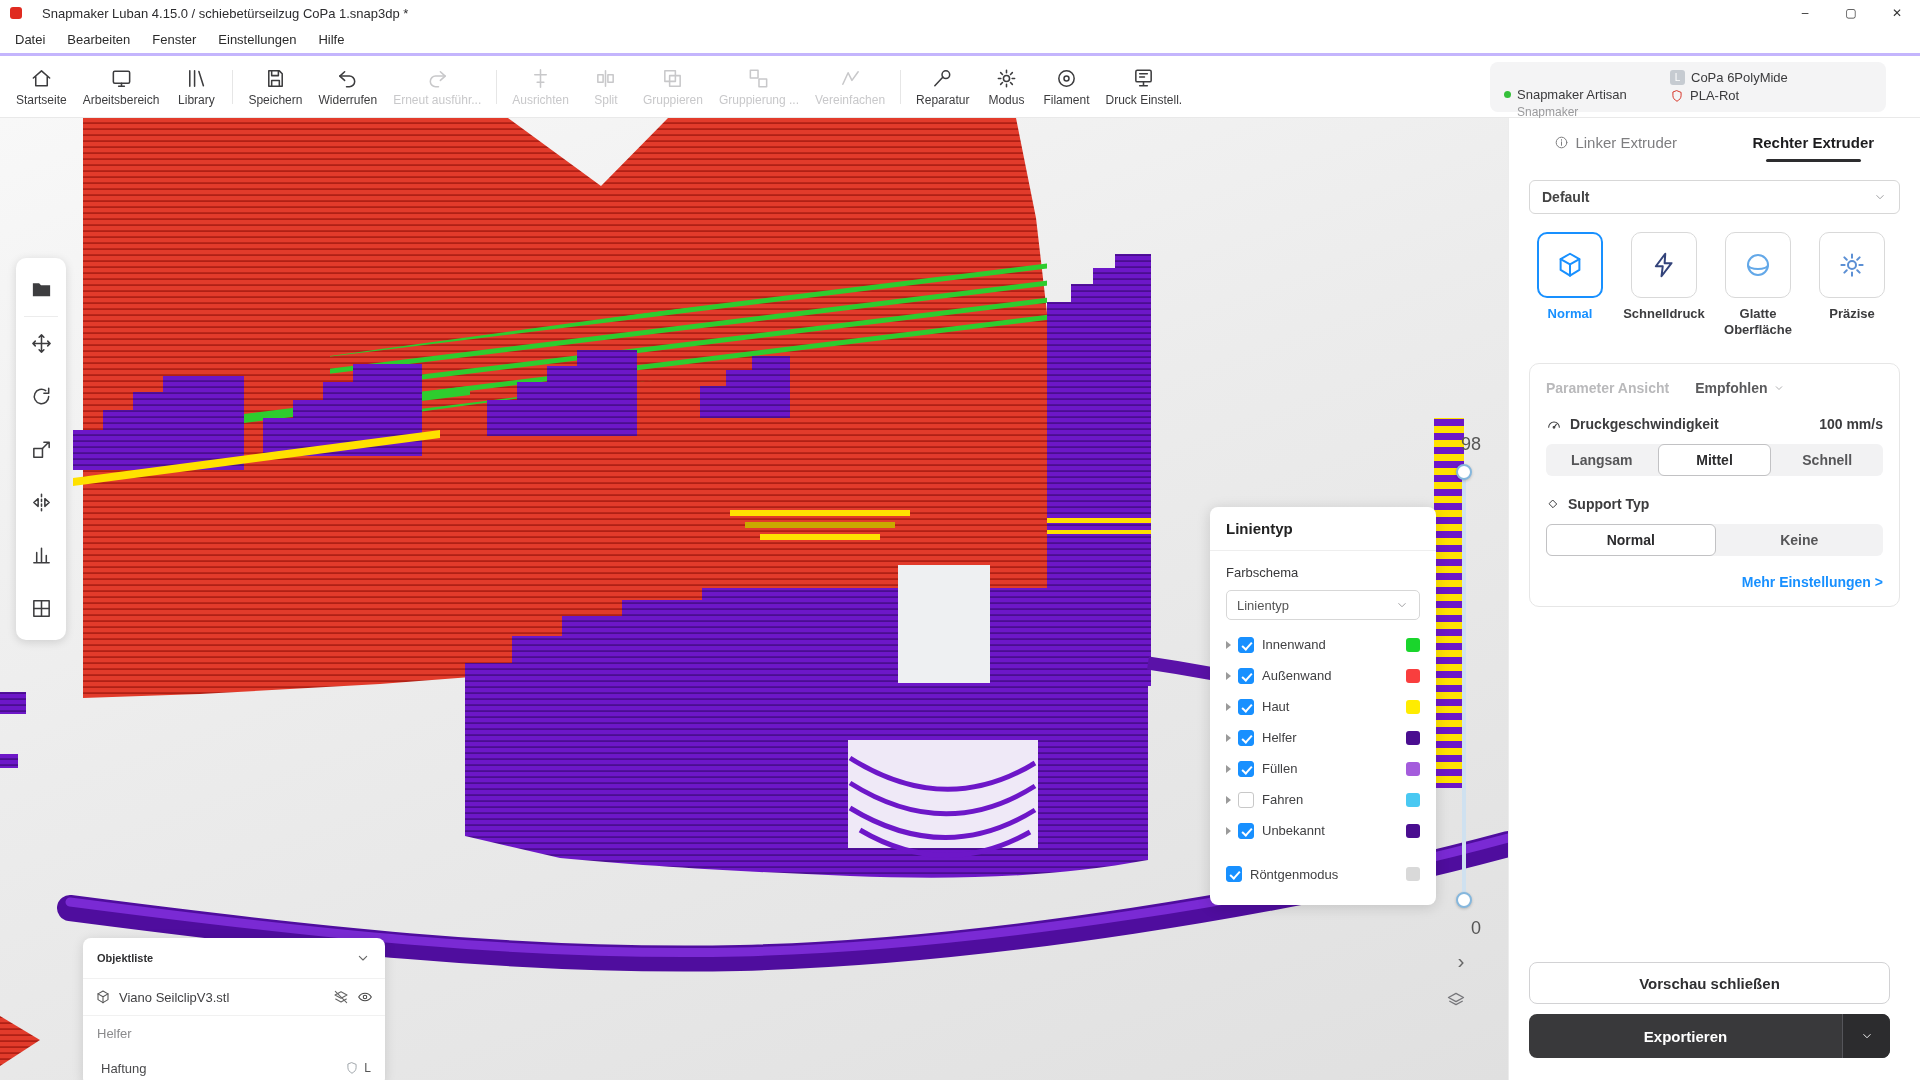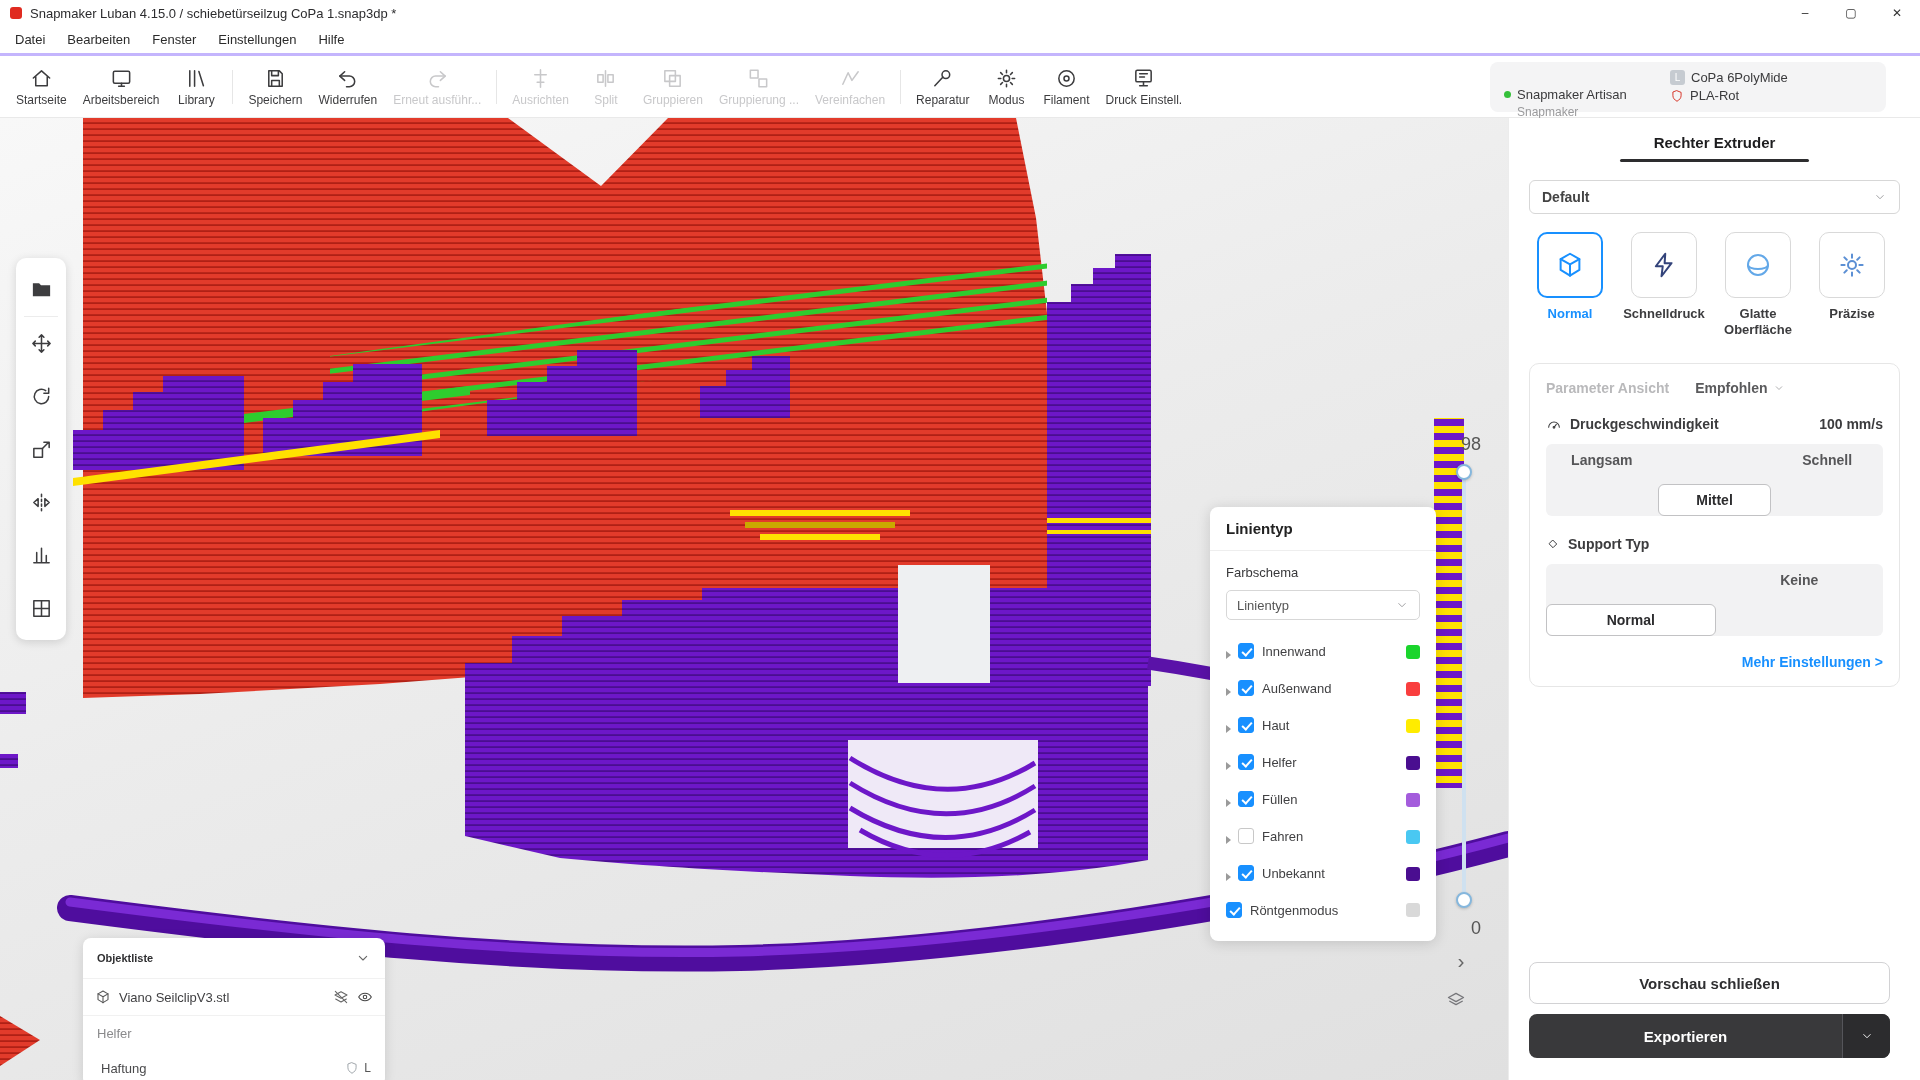--- a/index.html
+++ b/index.html
@@ -5,21 +5,21 @@
   * { margin:0; padding:0; box-sizing:border-box; }
   html,body { width:1920px; height:1080px; overflow:hidden; font-family:"Liberation Sans",sans-serif; background:#fff; color:#2c2c2e; }
   body { position:relative; }
 
   svg.icn { stroke:currentColor; fill:none; stroke-width:1.6; stroke-linecap:round; stroke-linejoin:round; width:23px; height:23px; flex:none; }
   svg.s12 { width:12px; height:12px; } svg.s14 { width:14px; height:14px; } svg.s15 { width:15px; height:15px; }
   svg.s16 { width:16px; height:16px; } svg.s20 { width:20px; height:20px; }
   svg.s28 { width:30px; height:30px; }
 
   
-  .titlebar { display:flex; align-items:center; height:26px; background:#fff; padding-left:10px; gap:8px; font-size:13px; }
+  .titlebar { display:flex; align-items:center; height:26px; background:#fff; padding-left:10px; gap:20px; font-size:13px; }
   .app-dot { width:12px; height:12px; border-radius:3px; background:#e02b20; flex:none; }
   .win-controls { margin-left:auto; display:flex; height:26px; }
   .win-btn { width:46px; display:flex; align-items:center; justify-content:center; font-size:12px; color:#333; }
 
   
   .menubar { display:flex; align-items:center; height:30px; padding:0 4px; border-bottom:3px solid #c4b5fd; background:#fff; }
   .menu-item { padding:0 11px; font-size:13px; color:#2b2b2b; }
 
   
   .toolbar { display:flex; align-items:center; height:62px; padding:0 8px; background:#fff; border-bottom:1px solid #e9e9e9; }
@@ -61,21 +61,21 @@
 
   .float-chev { position:absolute; left:1448px; top:830px; width:26px; height:26px; display:flex; align-items:center; justify-content:center; font-size:21px; color:#666; }
   .float-layers { position:absolute; left:1446px; top:872px; color:#76767a; }
 
   
   .lt-panel { position:absolute; left:1210px; top:389px; width:226px; background:#fff; border-radius:8px; box-shadow:0 2px 14px rgba(0,0,0,.15); }
   .lt-head { height:44px; display:flex; align-items:center; padding:0 16px; font-size:15px; font-weight:bold; color:#222; border-bottom:1px solid #eee; }
   .lt-body { padding:12px 16px 16px; }
   .lt-label { font-size:13px; color:#38383a; margin:2px 0 10px; }
   .lt-select { height:30px; border:1px solid #d7d7d7; border-radius:5px; display:flex; align-items:center; justify-content:space-between; padding:0 10px; font-size:13px; color:#555; }
-  .lt-row { height:29px; display:flex; align-items:flex-end; margin-top:8px; }
+  .lt-row { height:29px; display:flex; align-items:center; margin-top:2px; }
   .row-arrow { width:0; height:0; border-left:5px solid #9a9a9a; border-top:4px solid transparent; border-bottom:4px solid transparent; flex:none; }
   .lt-row .cb { margin-left:7px; }
   .lt-row .txt { margin-left:8px; font-size:13px; color:#414143; flex:1; }
   .swatch { width:14px; height:14px; border-radius:3px; flex:none; }
   .lt-xray { height:30px; display:flex; align-items:center; margin-top:14px; }
   .lt-xray .txt { margin-left:8px; font-size:13px; color:#414143; flex:1; }
 
   .cb { width:16px; height:16px; border-radius:3px; border:1px solid #c8c8c8; background:#fff; position:relative; flex:none; }
   .cb.checked { background:var(--accent,#1890ff); border-color:var(--accent,#1890ff); }
   .cb.checked::after { content:""; position:absolute; left:5px; top:2px; width:4px; height:8px; border:solid #fff; border-width:0 2px 2px 0; transform:rotate(42deg); }
@@ -99,21 +99,21 @@
 
   .param-card { margin-top:26px; border:1px solid #e6e6e6; border-radius:10px; padding:16px; }
   .pc-row { display:flex; align-items:center; font-size:14px; }
   .pv-label { color:#b9b9bb; }
   .pv-value { color:#5a5a5c; margin-left:26px; display:flex; align-items:center; gap:5px; }
   .speed-row { margin-top:20px; color:#3c3c3e; }
   .pc-label { margin-left:8px; }
   .pc-value { margin-left:auto; color:#3c3c3e; }
   .seg { display:flex; background:#f2f2f3; border-radius:6px; margin-top:12px; }
   .seg-cell { flex:1; height:32px; display:flex; align-items:center; justify-content:center; font-size:14px; color:#565658; border-radius:6px; }
-  .seg-cell.selected { background:#fff; border:1px solid #c2c2c4; color:#2c2c2e;margin-top:40px; }
+  .seg-cell.selected { background:#fff; border:1px solid #c2c2c4; color:#2c2c2e; }
   .more-link { text-align:right; color:var(--accent,#1890ff); font-size:14px; margin-top:18px; }
 
   .btn-outline { position:absolute; left:20px; right:30px; bottom:76px; height:42px; border:1px solid #d2d2d4; border-radius:8px; background:#fff; display:flex; align-items:center; justify-content:center; font-size:15px; color:#2f2f31; }
   .btn-export { position:absolute; left:20px; right:30px; bottom:22px; height:44px; border-radius:8px; background:var(--export-btn,#39393b); color:#fff; display:flex; overflow:hidden; }
   .be-main { flex:1; display:flex; align-items:center; justify-content:center; font-size:15px; }
   .be-arrow { width:48px; background:#2c2c2e; display:flex; align-items:center; justify-content:center; border-left:1px solid #55555a; color:#fff; }
 </style>
 </head>
 <body>
 
@@ -596,20 +596,26 @@
         <span class="cb checked"></span>
         <span class="txt">Röntgenmodus</span>
         <span class="swatch" style="background: rgb(217, 217, 217);"></span>
       </div>
     </div>
   </div>
 </div>
 
 <div class="rpanel">
   <div class="rp-tabs">
+    <div class="rp-tab">
+      <svg class="icn s15">
+          <use href="#i-info"></use>
+        </svg>
+      <span>Linker Extruder</span>
+    </div>
     <div class="rp-tab active">
       <span>Rechter Extruder</span>
     </div>
   </div>
   <div class="rp-body">
     <div class="select">
       <span>Default</span>
       <svg class="icn s14 chev">
           <use href="#i-chevdown"></use>
         </svg>

